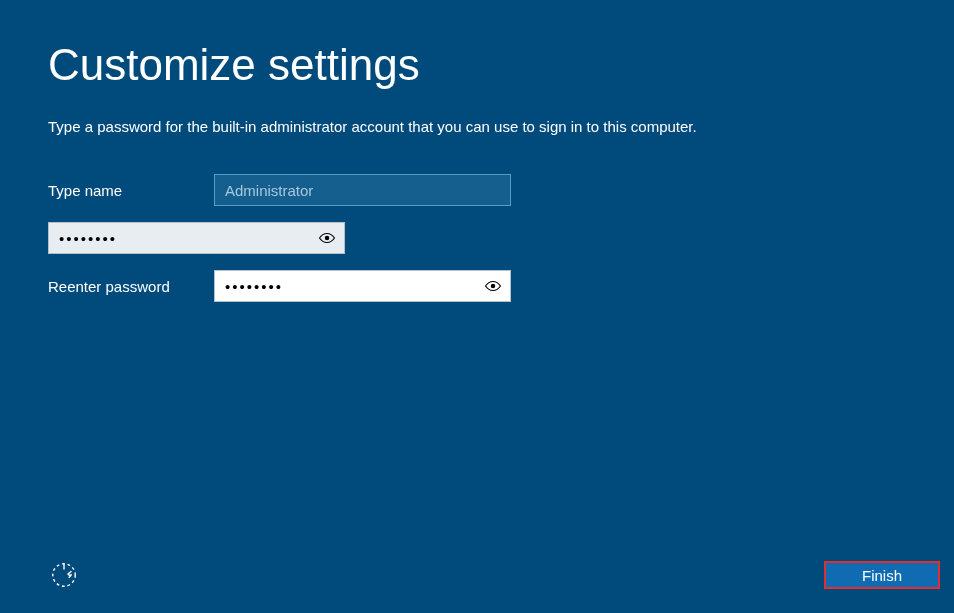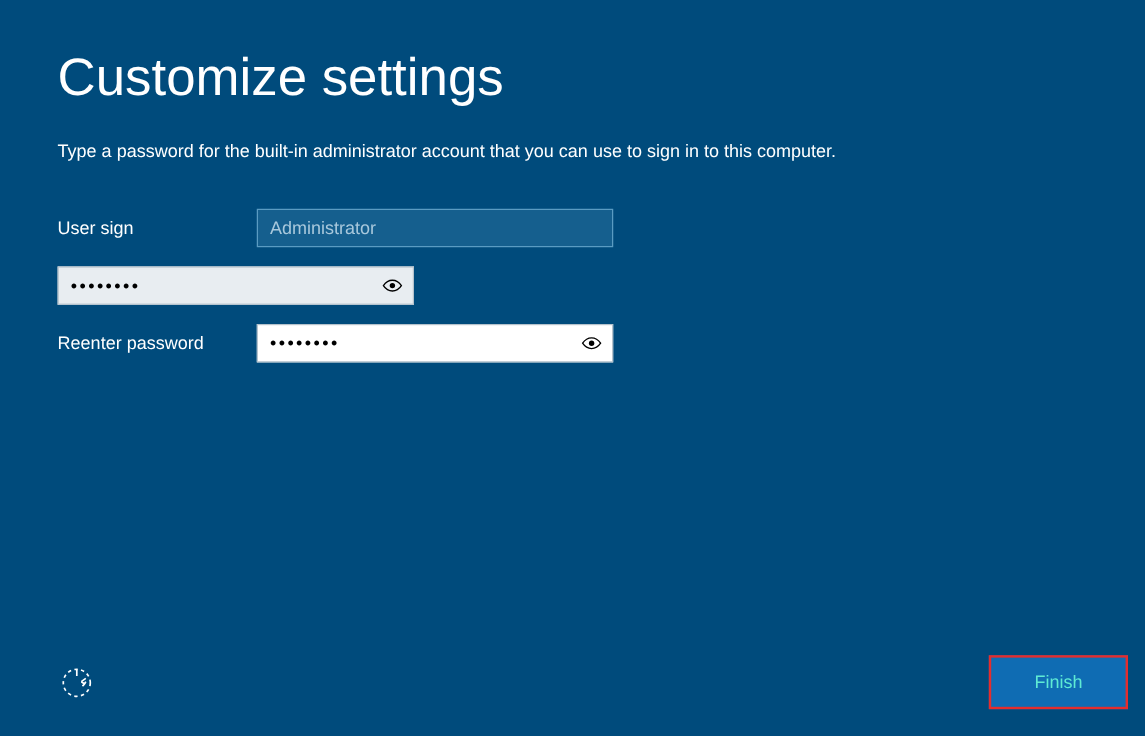--- a/index.html
+++ b/index.html
@@ -102,41 +102,41 @@
       align-items: center;
       justify-content: center;
       cursor: pointer;
     }
     .accessibility-icon svg {
       width: 30px;
       height: 30px;
     }
     .finish-button {
       width: 116px;
-      height: 45px;
+      height: 28px;
       background-color: #0f6cb3;
       border: 2px solid #e42d2d;
-      color: #5eead4;
+      color: #ffffff;
       font-size: 15px;
       font-family: inherit;
       cursor: pointer;
     }
     .password-dots {
       font-family: Arial, sans-serif;
     }
   </style>
 </head>
 <body>
 
 <div class="content">
   <h1 class="page-title">Customize settings</h1>
   <p class="subtitle">Type a password for the built-in administrator account that you can use to sign in to this computer.</p>
 
   <div class="form-row">
-    <div class="form-label">User sign</div>
+    <div class="form-label">Type name</div>
     <div class="input-wrap">
       <input type="text" class="text-input username-input" readonly="" value="Administrator" style="">
     </div>
   </div>
 
   <div class="form-row">
     <div class="input-wrap">
       <input type="text" class="text-input password-input password-dots" value="••••••••" style="">
       <span class="reveal-icon">
         <svg viewBox="0 0 24 16" fill="none">

